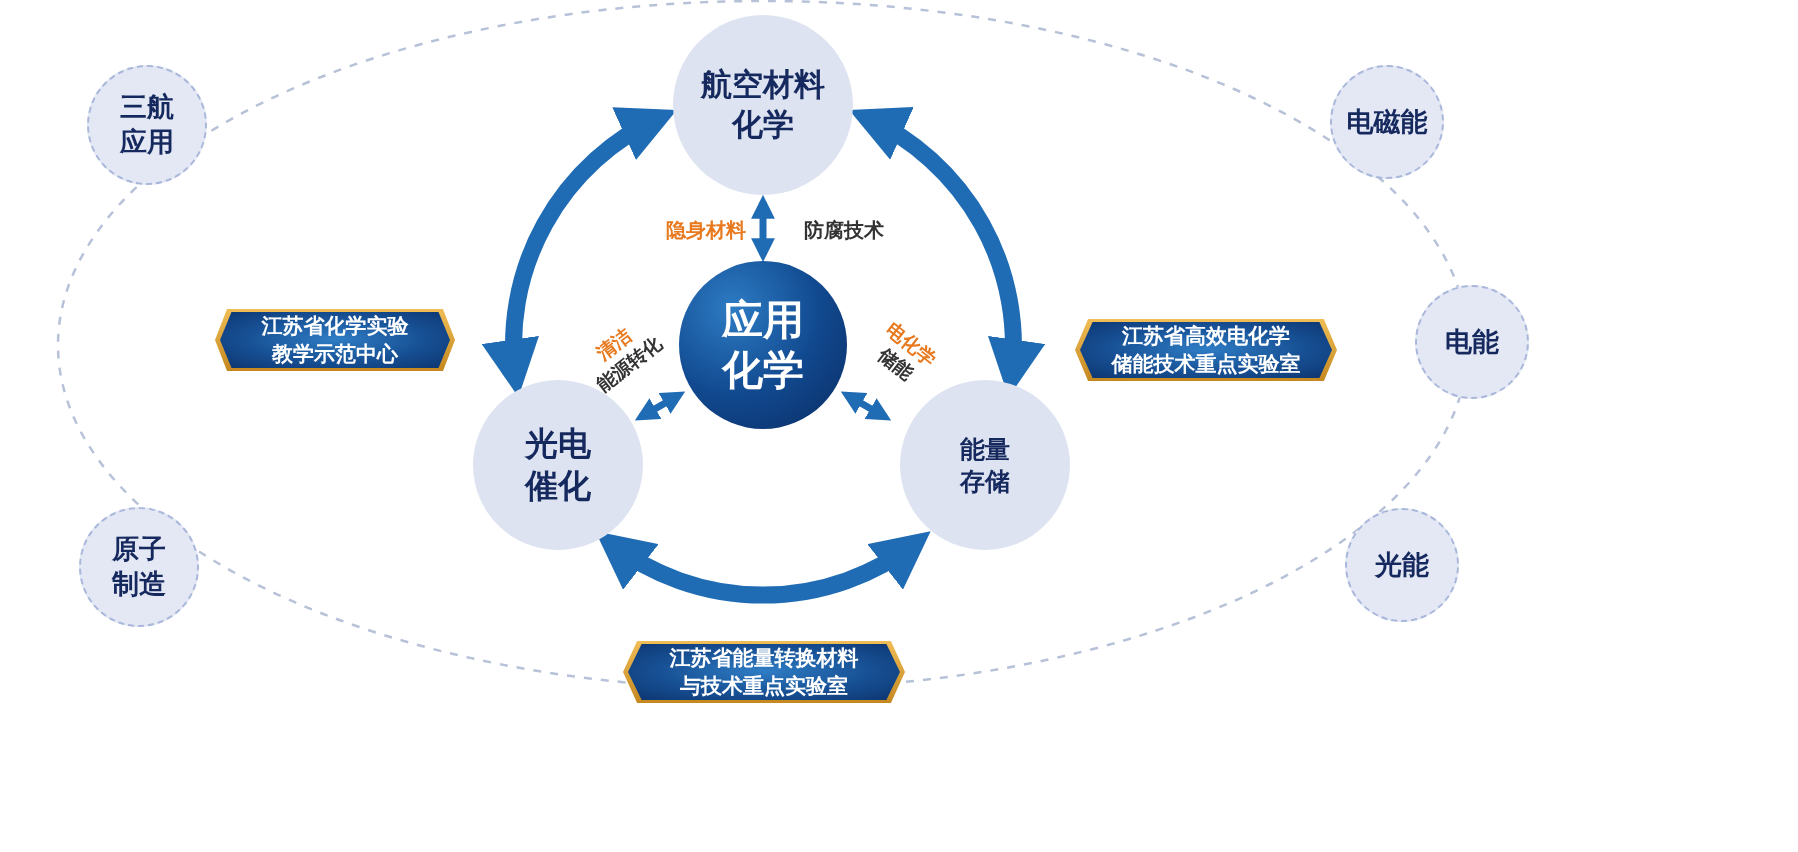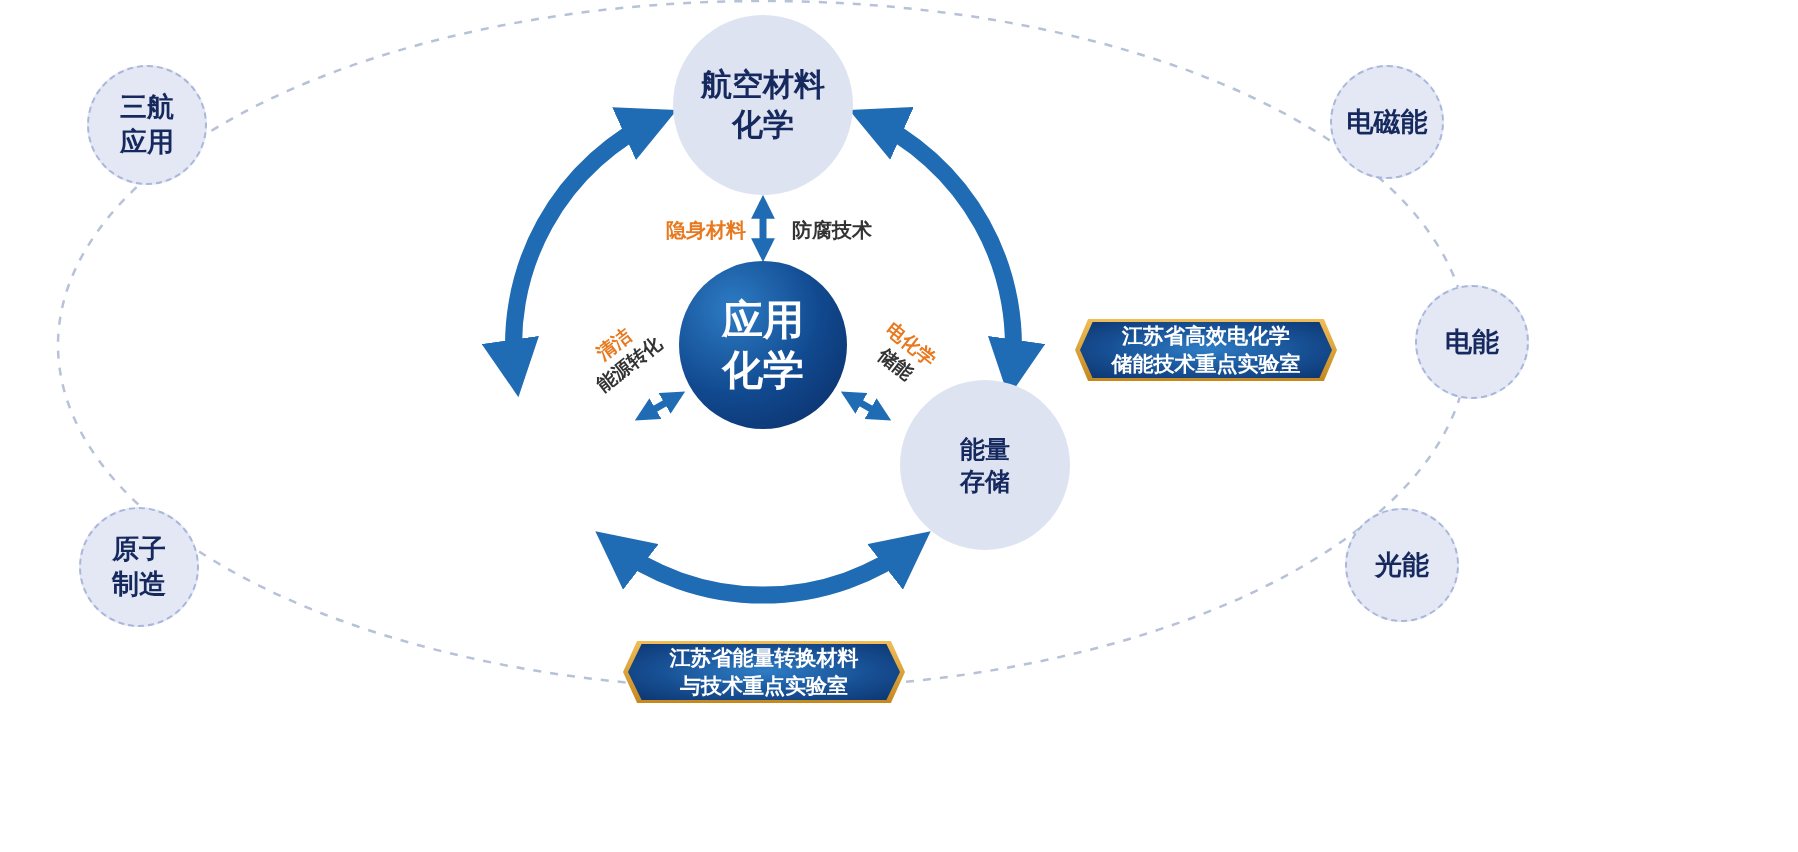--- a/index.html
+++ b/index.html
@@ -52,21 +52,21 @@
     background:radial-gradient(ellipse at 50% 48%, #2f7dc5 0%, #175094 55%, #0c346f 100%); }
   .ribbon .rtext {
     position:absolute; left:0; top:0; right:0; bottom:0; z-index:2;
     display:flex; flex-direction:column; align-items:center; justify-content:center;
     color:#fff; font-weight:bold; font-size:21px; line-height:1.35; text-align:center;
   }
   .rtext span { display:block; }
 
   .clabel { position:absolute; font-weight:bold; }
   .lab-stealth  { left:648px; top:217px; width:98px;  text-align:right; color:var(--orange); font-size:20px; }
-  .lab-anticorr { left:780px; top:217px; width:104px; text-align:center;  color:var(--text-dark); font-size:20px; }
+  .lab-anticorr { left:780px; top:217px; width:104px; text-align:right;  color:var(--text-dark); font-size:20px; }
   .lab-diag { width:112px; text-align:center; font-size:19px; line-height:1.3; }
   .lab-left  { left:566px; top:330px; transform:rotate(-38deg); }
   .lab-right { left:847px; top:330px; transform:rotate(38deg); }
   .lab-diag .accent { display:block; color:var(--orange); }
   .lab-diag .plain  { display:block; color:var(--text-dark); }
 </style>
 </head>
 <body>
 
 <div class="stage">
@@ -102,40 +102,52 @@
     <span>电能</span>
   </div>
   <div class="circle satellite sat-rb">
     <span>光能</span>
   </div>
 
   <div class="circle node node-top">
     <span>航空材料</span>
     <span>化学</span>
   </div>
+  <div class="circle node node-left">
+    <span>光电</span>
+    <span>催化</span>
+  </div>
   <div class="circle node node-right">
     <span>能量</span>
     <span>存储</span>
   </div>
   <div class="circle center-node">
     <span>应用</span>
     <span>化学</span>
   </div>
 
   <div class="clabel lab-stealth">隐身材料</div>
   <div class="clabel lab-anticorr">防腐技术</div>
   <div class="clabel lab-diag lab-left">
     <span class="accent">清洁</span>
     <span class="plain">能源转化</span>
   </div>
   <div class="clabel lab-diag lab-right">
     <span class="accent">电化学</span>
     <span class="plain">储能</span>
   </div>
 
+  <div class="ribbon ribbon-left">
+    <div class="gold"></div>
+    <div class="body"></div>
+    <div class="rtext">
+      <span>江苏省化学实验</span>
+      <span>教学示范中心</span>
+    </div>
+  </div>
   <div class="ribbon ribbon-right">
     <div class="gold"></div>
     <div class="body"></div>
     <div class="rtext">
       <span>江苏省高效电化学</span>
       <span>储能技术重点实验室</span>
     </div>
   </div>
   <div class="ribbon ribbon-bottom">
     <div class="gold"></div>

